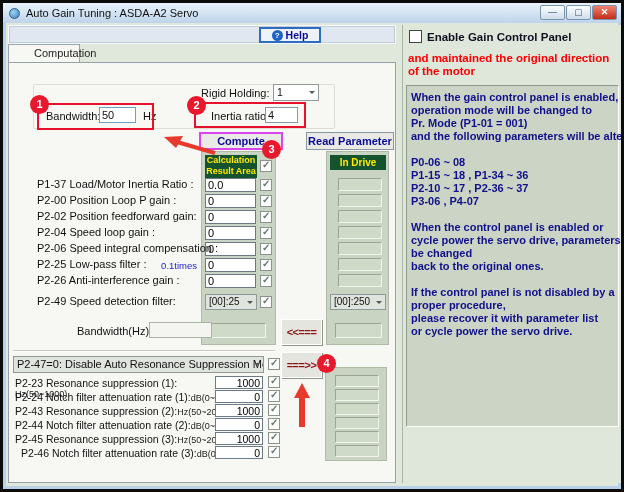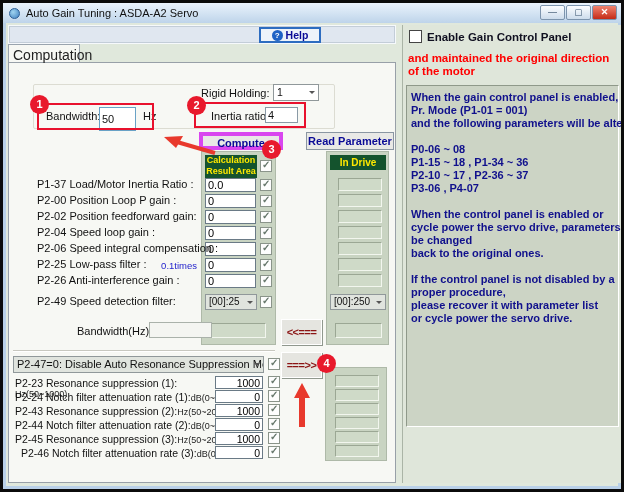--- a/index.html
+++ b/index.html
@@ -24,22 +24,22 @@
   #client { position:absolute; left:3px; right:3px; top:20px; bottom:3px; background:#e0e8dc; }
   
   #left-panel { position:absolute; left:2px; top:2px; width:390px; height:458px; }
   #help-strip { position:absolute; left:0; top:0; width:388px; height:19px; background:#e0e7f0;
     border:1px solid #f6f9fc; box-shadow: inset 0 0 0 1px #c3cdd8; }
   #help-btn { position:absolute; left:250px; top:1px; width:62px; height:16px;
     border:2px solid #2d6cc0; background:#eef3fa; display:flex; align-items:center; justify-content:center; gap:3px; }
   #help-icon { width:11px; height:11px; border-radius:50%; background:#1f62c5; color:#fff;
     font-size:8px; font-weight:bold; text-align:center; line-height:11px; }
   #help-btn span.lbl { font-size:10.5px; font-weight:bold; color:#0a0a96; }
-  .tab { position:absolute; font-size:14px; color:#222; background:#eef0ea;
-    border:1px solid #9aa4ae; border-bottom:none; padding:2px 8px 0 4px; height:16px; top:21px; }
+  .tab { position:absolute; font-size:11px; color:#222; background:#eef0ea;
+    border:1px solid #9aa4ae; border-bottom:none; padding:2px 8px 0 25px; height:16px; top:21px; }
   #tab-computation { left:0; top:19px; height:18px; background:#f7f8f4; z-index:3; width:72px; }
   #tab-smoothing { left:73px; width:186px; }
   #tab-body { position:absolute; left:0; top:37px; width:388px; height:421px;
     background:#f7f8f4; border:1px solid #98a0a8; }
   
   .grp { position:absolute; border:1px solid #dcdcd2; border-radius:2px; }
   .lab { position:absolute; font-size:11px; color:#111; white-space:nowrap; }
   .txt { position:absolute; font-size:11px; color:#111; border:1px solid #8a9aa6;
     background:#fff; padding:0 2px; font-family:"Liberation Sans",sans-serif; }
   .badge { position:absolute; width:19px; height:19px; border-radius:50%; background:#e8192c;
@@ -119,33 +119,33 @@
       <div id="tab-body">
 
         <div class="grp" style="left:24px; top:21px; width:302px; height:45px;"></div>
 
         <div class="lab" style="left:192px; top:24px; width:68px; text-align:right;">Rigid Holding:</div>
         <div class="combo" style="left:264px; top:21px; width:46px; height:17px;"><span>1</span></div>
 
         <div class="badge" style="left:21px; top:32px;">1</div>
         <div class="redrect" style="left:28px; top:40px; width:117px; height:27px;"></div>
         <div class="lab" style="left:37px; top:47px;">Bandwidth:</div>
-        <input class="txt" style="left: 90px; top: 44px; width: 37px; height: 24px; border-color: rgb(105, 162, 198);" value="50">
+        <input class="txt" style="left: 90px; top: 44px; width: 37px; height: 16px; border-color: rgb(105, 162, 198);" value="50">
         <div class="lab" style="left:134px; top:47px;">Hz</div>
 
         <div class="badge" style="left:178px; top:33px;">2</div>
         <div class="redrect" style="left:185px; top:39px; width:112px; height:26px;"></div>
         <div class="lab" style="left:202px; top:47px;">Inertia ratio:</div>
         <input class="txt" style="left: 256px; top: 44px; width: 33px; height: 16px;" value="4">
 
         <svg style="left:152px; top:70px;" width="60" height="24">
           <line x1="54" y1="20" x2="16" y2="9" stroke="#e8392c" stroke-width="4"></line>
           <polygon points="3,4 22,3 15,15" fill="#e8392c"></polygon>
         </svg>
-        <div class="btn" style="left:190px; top:69px; width:84px; height:18px; border:4px solid #d946ef; line-height:14px;">Compute</div>
+        <div class="btn" style="left:190px; top:69px; width:84px; height:18px; border:2px solid #d946ef; line-height:14px;">Compute</div>
         <div class="badge" style="left:253px; top:77px;">3</div>
         <div class="btn" style="left:297px; top:69px; width:88px; height:18px; line-height:16px;">Read Parameter</div>
 
         <div class="panel" style="left:192px; top:88px; width:75px; height:194px;">
           <div class="olive" style="left:3px; top:3px; width:52px; height:23px; font-size:9px; line-height:11px;">Calculation Result Area</div>
           <span class="chk checked" style="left:58px; top:8px;"></span>
 
           <input class="cell-input" style="left: 3px; top: 26px;" value="0.0">
           <input class="cell-input" style="left: 3px; top: 42px;" value="0">
           <input class="cell-input" style="left: 3px; top: 58px;" value="0">
@@ -261,20 +261,21 @@
     </div>
 
     <div id="right-panel">
       <div id="enable-row">
         <div id="enable-chk"></div>
         <div id="enable-lbl">Enable Gain Control Panel</div>
       </div>
       <div id="warning-text">and maintained the original direction of the motor</div>
       <div id="info-box">
         <div class="info-line">When the gain control panel is enabled, the</div>
+        <div class="info-line">operation mode will be changed to</div>
         <div class="info-line">Pr. Mode (P1-01 = 001)</div>
         <div class="info-line">and the following parameters will be altered:</div>
         <div class="info-line"></div>
         <div class="info-line">P0-06 ~ 08</div>
         <div class="info-line">P1-15 ~ 18 , P1-34 ~ 36</div>
         <div class="info-line">P2-10 ~ 17 , P2-36 ~ 37</div>
         <div class="info-line">P3-06 , P4-07</div>
         <div class="info-line"></div>
         <div class="info-line">When the control panel is enabled or</div>
         <div class="info-line">cycle power the servo drive, parameters will</div>

